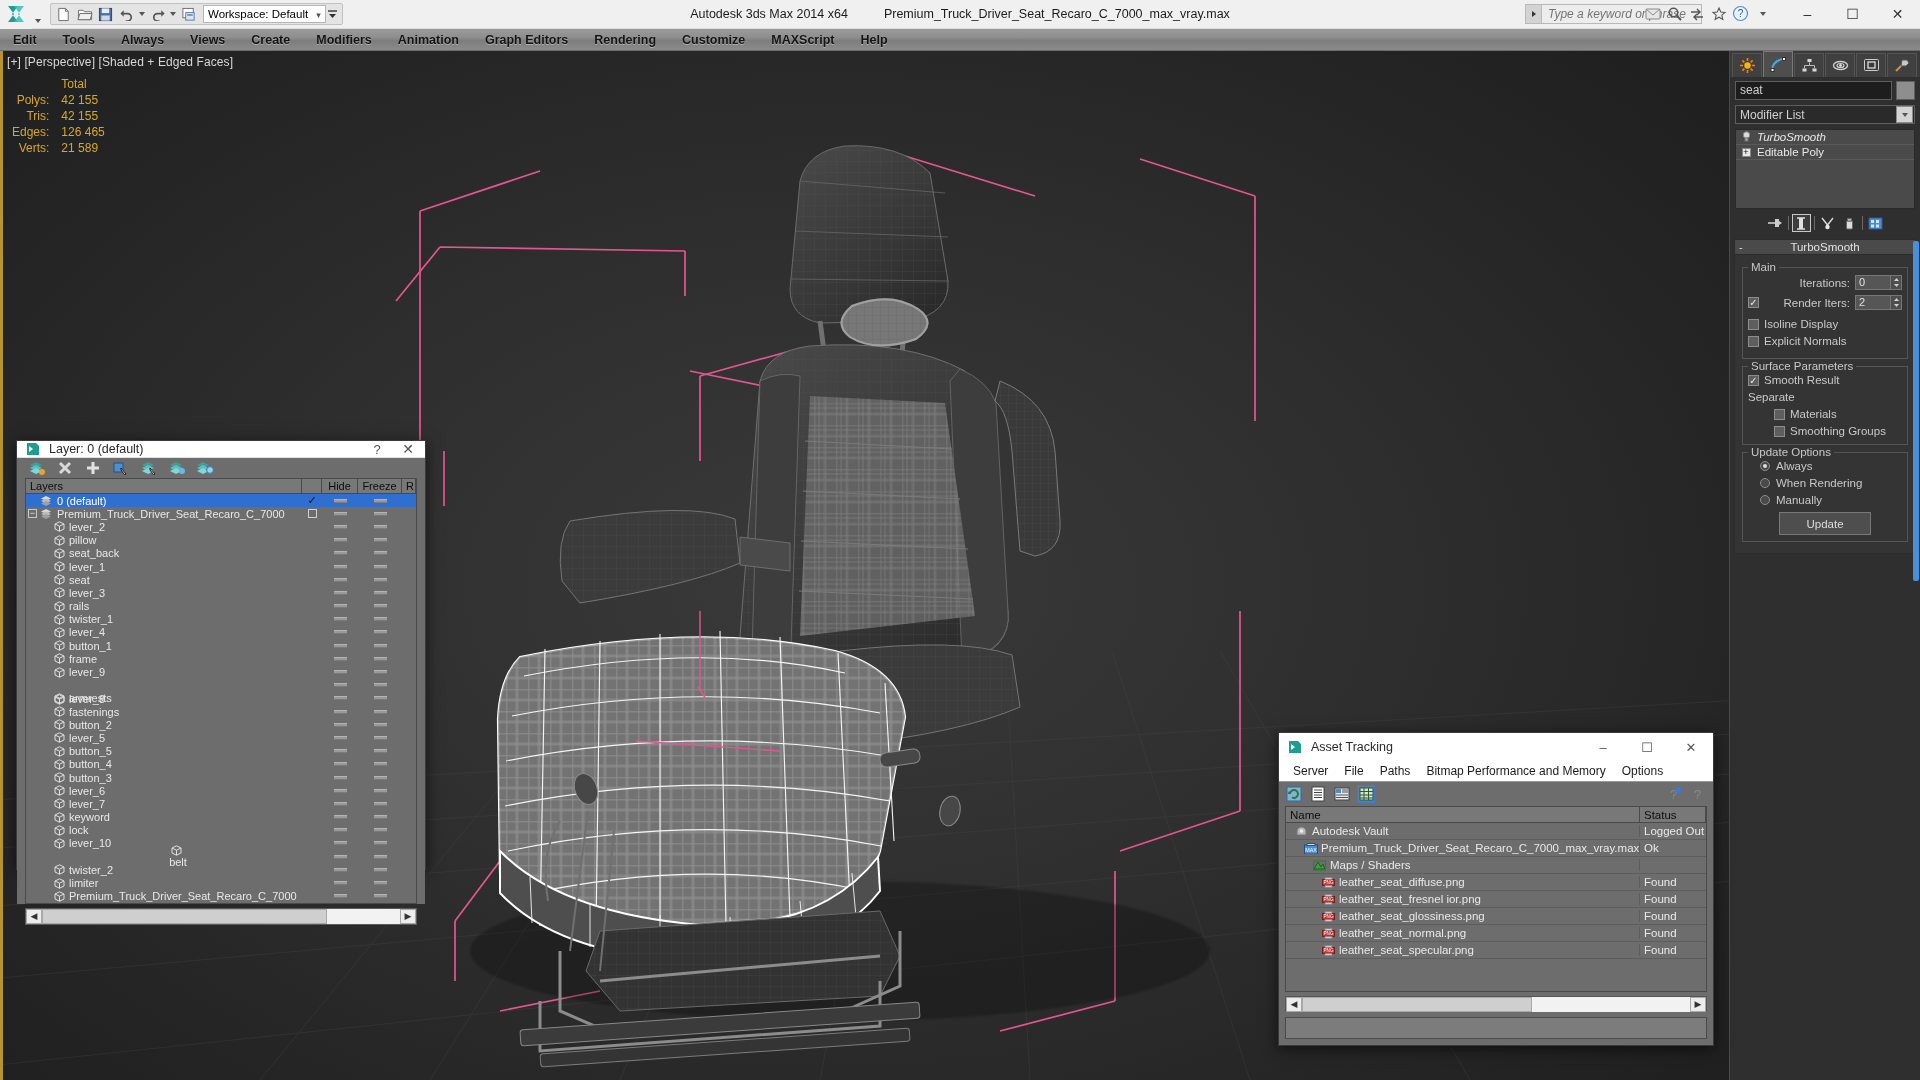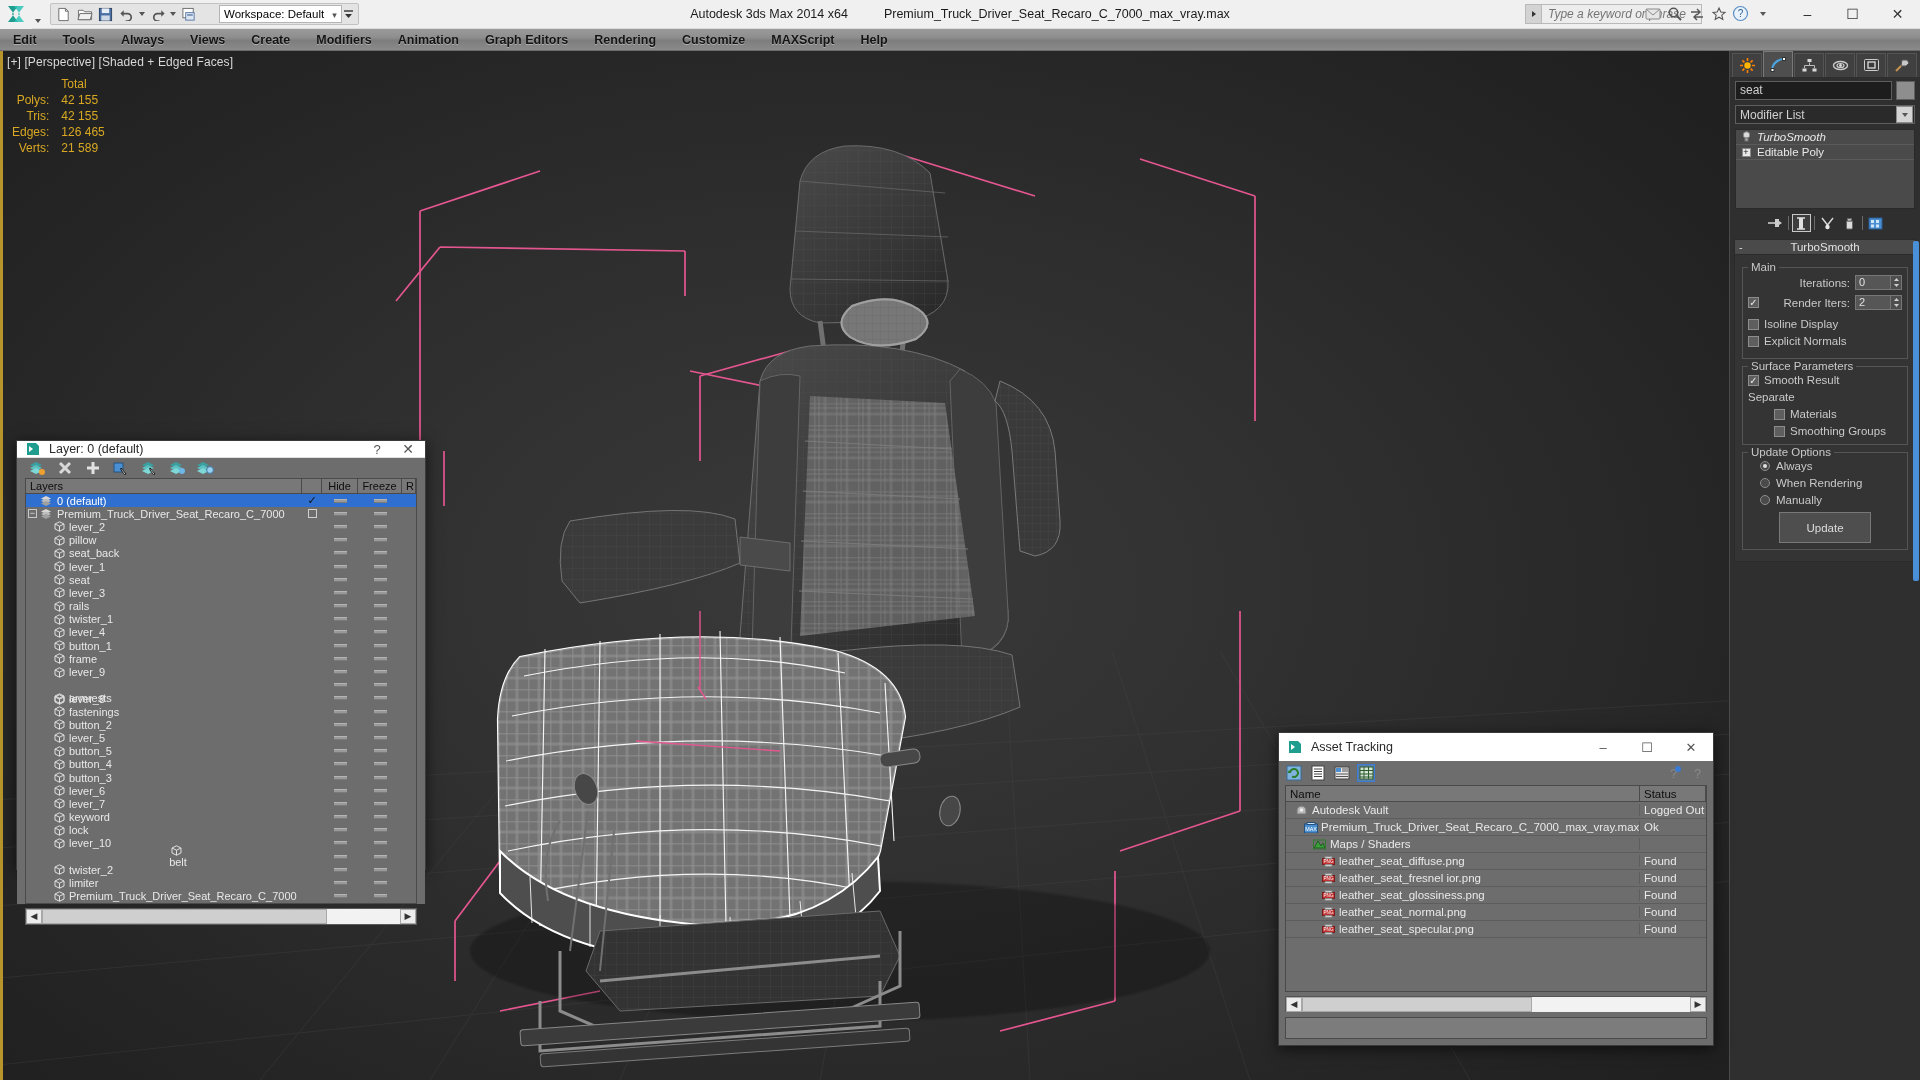--- a/index.html
+++ b/index.html
@@ -39,21 +39,21 @@
     border-radius: 2px;
     display: flex; align-items: center; padding: 0 2px;
   }
   .qat-btn {
     width: 21px; height: 19px; display: flex; align-items: center; justify-content: center;
     cursor: default;
   }
   .qat-small { width: 10px; height: 19px; display:flex;align-items:center;justify-content:center; }
   .ws-box {
     height: 18px; background: #fff; border: 1px solid #b5b5b5;
-    margin-left: 20px; display: flex; align-items: center;
+    margin-left: 4px; display: flex; align-items: center;
     padding: 0 4px; font-size: 11.5px; color: #000; min-width: 122px;
   }
   .ws-caret { margin-left: auto; padding-left: 8px; }
   .qat-dd { width: 14px; height: 19px; display:flex;align-items:center;justify-content:center; }
 
   .title-center {
     position: absolute; left: 0; top: 0; width: 1920px; height: 28px;
     display: flex; align-items: center; justify-content: center;
     pointer-events: none;
     font-size: 12.5px; color: #1b1b1b;
@@ -254,21 +254,21 @@
   .spin-btns { width: 11px; height: 15px; background: #4e4e4e; border: 1px solid #777; border-left: none;
                display: flex; flex-direction: column; }
   .spin-up, .spin-dn { flex:1; display:flex; align-items:center; justify-content:center; }
   .cbx { width: 11px; height: 11px; background: #5e5e5e; border: 1px solid #8d8d8d; margin-right: 5px;
          display:flex; align-items:center; justify-content:center; flex-shrink:0;}
   .cbx .ck { color:#e8e8e8; font-size:10px; line-height:9px; }
   .cbl { font-size: 11.5px; color: #c9c9c9; }
   .rdo { width: 10px; height: 10px; border-radius: 50%; background: #4a4a4a; border: 1px solid #8d8d8d;
          margin-right: 6px; display:flex; align-items:center; justify-content:center; flex-shrink:0;}
   .rdo .dot { width: 4px; height: 4px; border-radius: 50%; background: #e0e0e0; }
-  .ro-btn { width: 92px; height: 31px; margin: 6px auto 0 auto; background: #4e4e4e; border: 1px solid #787878;
+  .ro-btn { width: 92px; height: 23px; margin: 6px auto 0 auto; background: #4e4e4e; border: 1px solid #787878;
             color: #ddd; font-size: 11.5px; display: flex; align-items: center; justify-content: center; }
   .cp-scrollbar { position:absolute; right: 1px; top: 190px; width: 6px; height: 340px; background: #4a90d9; border-radius:2px; }
 </style>
 </head>
 <body>
 
 <div id="app">
 
   <div class="titlebar">
     <div class="max-logo">
@@ -1230,20 +1230,27 @@
         <svg width="16" height="16" viewBox="0 0 16 16">
             <path d="M2 2 h9 l3 3 v9 h-12 z" fill="#1f9d8f"></path>
             <path d="M4 5 l4 3 -4 3" fill="#fff"></path>
           </svg>
       </span>
       <span class="at-ttext">Asset Tracking</span>
       <span class="at-wb">–</span>
       <span class="at-wb">☐</span>
       <span class="at-wb">✕</span>
     </div>
+    <div class="at-menubar" id="at-menu">
+        <div class="at-menu">Server</div>
+        <div class="at-menu">File</div>
+        <div class="at-menu">Paths</div>
+        <div class="at-menu">Bitmap Performance and Memory</div>
+        <div class="at-menu">Options</div>
+      </div>
     <div class="at-toolbar">
       <span class="at-tb">
         <svg width="16" height="16" viewBox="0 0 16 16">
             <rect x="1" y="1" width="14" height="14" fill="#7fb3dd" stroke="#3a6c96"></rect>
             <path d="M4 8 a4 4 0 1 1 2 3.4" fill="none" stroke="#2b7d2b" stroke-width="2"></path>
             <path d="M3 5 l2 3 -3.5 0z" fill="#2b7d2b"></path>
           </svg>
       </span>
       <span class="at-tb">
         <svg width="14" height="16" viewBox="0 0 14 16">

